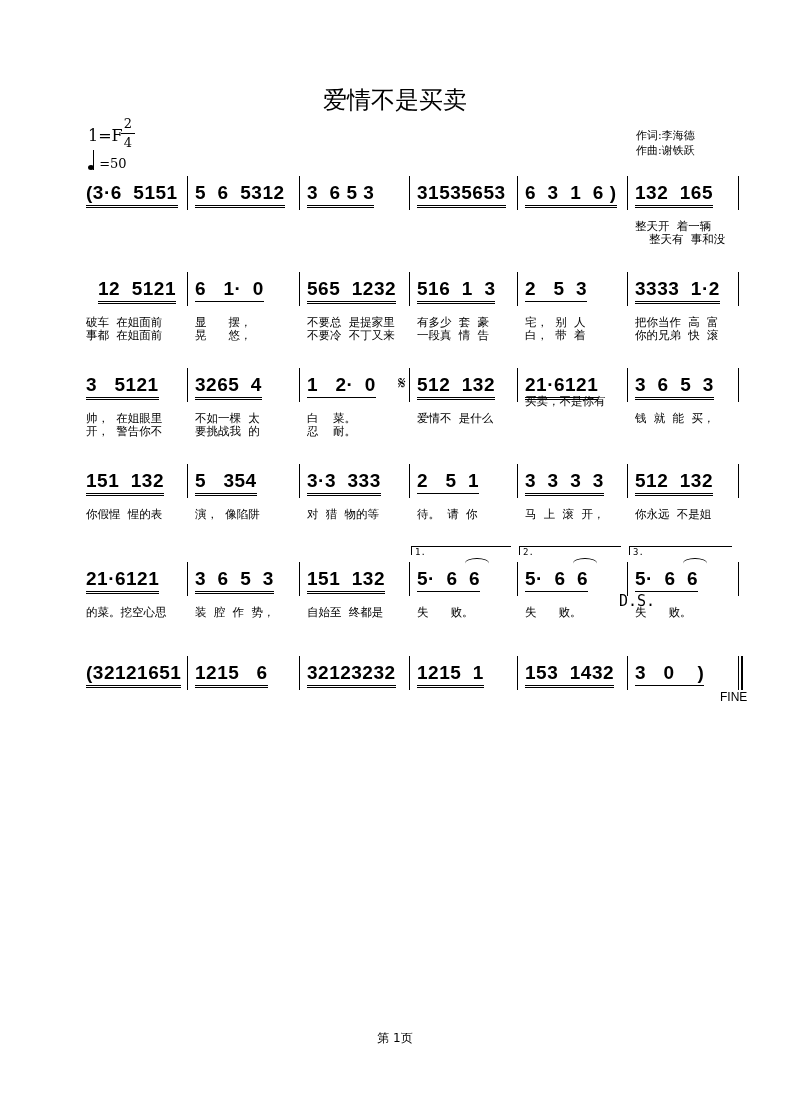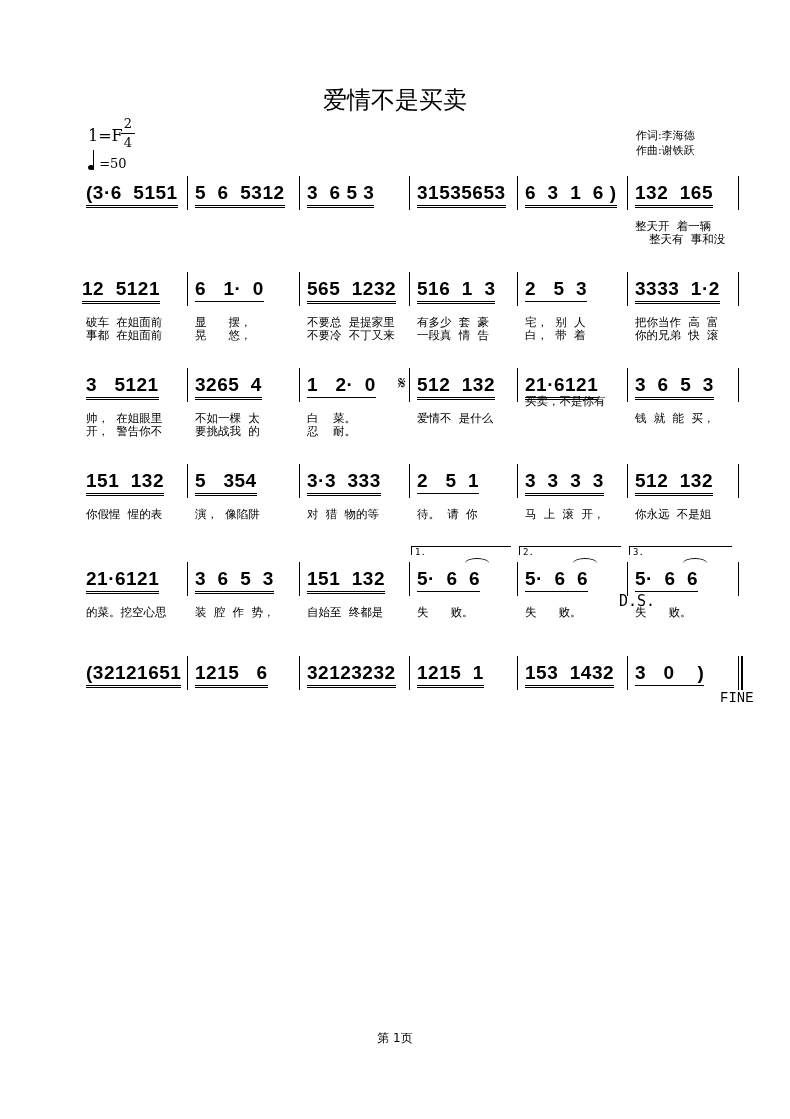--- a/index.html
+++ b/index.html
@@ -16,21 +16,21 @@
   .row { left: 78px; width: 660px; height: 40px; }
   .bl { position: absolute; width: 1px; background: #000; top: 0; height: 34px; }
   .g { position: absolute; top: 6px; font-family: "Liberation Sans", sans-serif; font-weight: bold; font-size: 19px; letter-spacing: 0.5px; white-space: pre; }
   .u1 { border-bottom: 1px solid #000; padding-bottom: 1px; }
   .u2 { border-bottom: 3px double #000; padding-bottom: 1px; }
   .lyr { position: absolute; font-size: 11.5px; line-height: 13px; white-space: pre; }
   .seg { position: absolute; top: 372px; left: 398px; font-size: 18px; font-family: "DejaVu Serif", serif; }
   .volta { position: absolute; border-top: 1px solid #000; border-left: 1px solid #000; height: 8px; font-size: 9px; font-family: "DejaVu Sans Mono", monospace; padding-left: 3px; line-height: 10px; }
   .tie { position: absolute; width: 24px; height: 10px; border-top: 1px solid #000; border-radius: 50% 50% 0 0; }
   .ds { position: absolute; font-family: "DejaVu Sans Mono", monospace; font-size: 15px; }
-  .fine { position: absolute; font-family: Liberation Mono, monospace; font-size: 14px; }
+  .fine { position: absolute; font-family: Liberation Sans, sans-serif; font-size: 12px; }
   .footer { left: 0; width: 790px; top: 1030px; text-align: center; font-size: 12px; }
 </style>
 </head>
 <body>
 
 <div class="abs title">爱情不是买卖</div>
 <div class="abs key">1=F</div>
 <div class="abs ts">
   <div>2</div>
   <div class="bar"></div>
@@ -72,21 +72,21 @@
       <div class="lyr" style="left: 557px; top: 44px;">整天开  着一辆</div>
       <div class="lyr" style="left: 557px; top: 57px; margin-left: 14px;">整天有  事和没</div>
     </div>
     <div class="abs row" style="top: 272px;">
       <div class="bl" style="left: 109px;"></div>
       <div class="bl" style="left: 221px;"></div>
       <div class="bl" style="left: 331px;"></div>
       <div class="bl" style="left: 439px;"></div>
       <div class="bl" style="left: 549px;"></div>
       <div class="bl" style="left: 660px;"></div>
-      <div class="g u2" style="left: 4px;">12  5121</div>
+      <div class="g u2" style="left: 20px;">12  5121</div>
       <div class="lyr" style="left: 8px; top: 44px;">破车  在姐面前</div>
       <div class="lyr" style="left: 8px; top: 57px;">事都  在姐面前</div>
       <div class="g u1" style="left: 117px;">6   1·  0</div>
       <div class="lyr" style="left: 117px; top: 44px;">显      摆，</div>
       <div class="lyr" style="left: 117px; top: 57px;">晃      悠，</div>
       <div class="g u2" style="left: 229px;">565  1232</div>
       <div class="lyr" style="left: 229px; top: 44px;">不要总  是提家里</div>
       <div class="lyr" style="left: 229px; top: 57px;">不要冷  不丁又来</div>
       <div class="g u2" style="left: 339px;">516  1  3</div>
       <div class="lyr" style="left: 339px; top: 44px;">有多少  套  豪</div>

